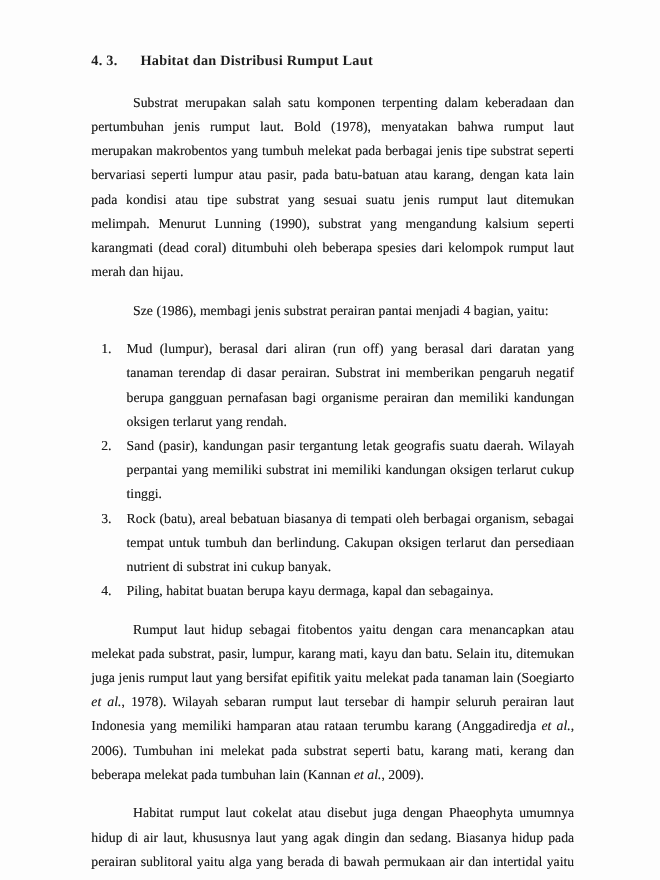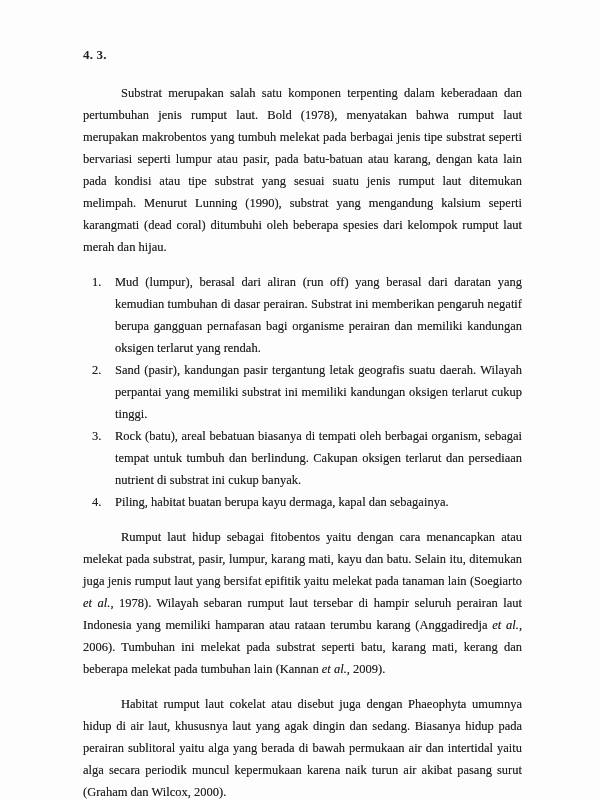--- a/index.html
+++ b/index.html
@@ -61,25 +61,27 @@
     top: 0;
   }
   em { }
 </style>
 </head>
 <body>
 
 <div class="page">
   <h1 class="heading">
     <span class="heading-num">4. 3.</span>
+    <span class="heading-title">Habitat dan Distribusi Rumput Laut</span>
   </h1>
   <div class="doc-body">
       <p class="para"><span>Substrat merupakan salah satu komponen terpenting dalam keberadaan dan pertumbuhan jenis rumput laut. Bold (1978), menyatakan bahwa rumput laut merupakan makrobentos yang tumbuh melekat pada berbagai jenis tipe substrat seperti bervariasi seperti lumpur atau pasir, pada batu-batuan atau karang, dengan kata lain pada kondisi atau tipe substrat yang sesuai suatu jenis rumput laut ditemukan melimpah. Menurut Lunning (1990), substrat yang mengandung kalsium seperti karangmati (dead coral) ditumbuhi oleh beberapa spesies dari kelompok rumput laut merah dan hijau.</span></p>
+      <p class="para"><span>Sze (1986), membagi jenis substrat perairan pantai menjadi 4 bagian, yaitu:</span></p>
       <ol class="num-list">
-        <li><span>Mud (lumpur), berasal dari aliran (run off) yang berasal dari daratan yang kemudian tumbuhan di dasar perairan. Substrat ini memberikan pengaruh negatif berupa gangguan pernafasan bagi organisme perairan dan memiliki kandungan oksigen terlarut yang rendah.</span></li>
+        <li><span>Mud (lumpur), berasal dari aliran (run off) yang berasal dari daratan yang tanaman terendap di dasar perairan. Substrat ini memberikan pengaruh negatif berupa gangguan pernafasan bagi organisme perairan dan memiliki kandungan oksigen terlarut yang rendah.</span></li>
         <li><span>Sand (pasir), kandungan pasir tergantung letak geografis suatu daerah. Wilayah perpantai yang memiliki substrat ini memiliki kandungan oksigen terlarut cukup tinggi.</span></li>
         <li><span>Rock (batu), areal bebatuan biasanya di tempati oleh berbagai organism, sebagai tempat untuk tumbuh dan berlindung. Cakupan oksigen terlarut dan persediaan nutrient di substrat ini cukup banyak.</span></li>
         <li><span>Piling, habitat buatan berupa kayu dermaga, kapal dan sebagainya.</span></li>
       </ol>
       <p class="para"><span>Rumput laut hidup sebagai fitobentos yaitu dengan cara menancapkan atau melekat pada substrat, pasir, lumpur, karang mati, kayu dan batu. Selain itu, ditemukan juga jenis rumput laut yang bersifat epifitik yaitu melekat pada tanaman lain (Soegiarto </span><em>et al.</em><span>, 1978). Wilayah sebaran rumput laut tersebar di hampir seluruh perairan laut Indonesia yang memiliki hamparan atau rataan terumbu karang (Anggadiredja </span><em>et al.</em><span>, 2006). Tumbuhan ini melekat pada substrat seperti batu, karang mati, kerang dan beberapa melekat pada tumbuhan lain (Kannan </span><em>et al.</em><span>, 2009).</span></p>
       <p class="para"><span>Habitat rumput laut cokelat atau disebut juga dengan Phaeophyta umumnya hidup di air laut, khususnya laut yang agak dingin dan sedang. Biasanya hidup pada perairan sublitoral yaitu alga yang berada di bawah permukaan air dan intertidal yaitu alga secara periodik muncul kepermukaan karena naik turun air akibat pasang surut (Graham dan Wilcox, 2000).</span></p>
     </div>
 </div>
 
 </body></html>

